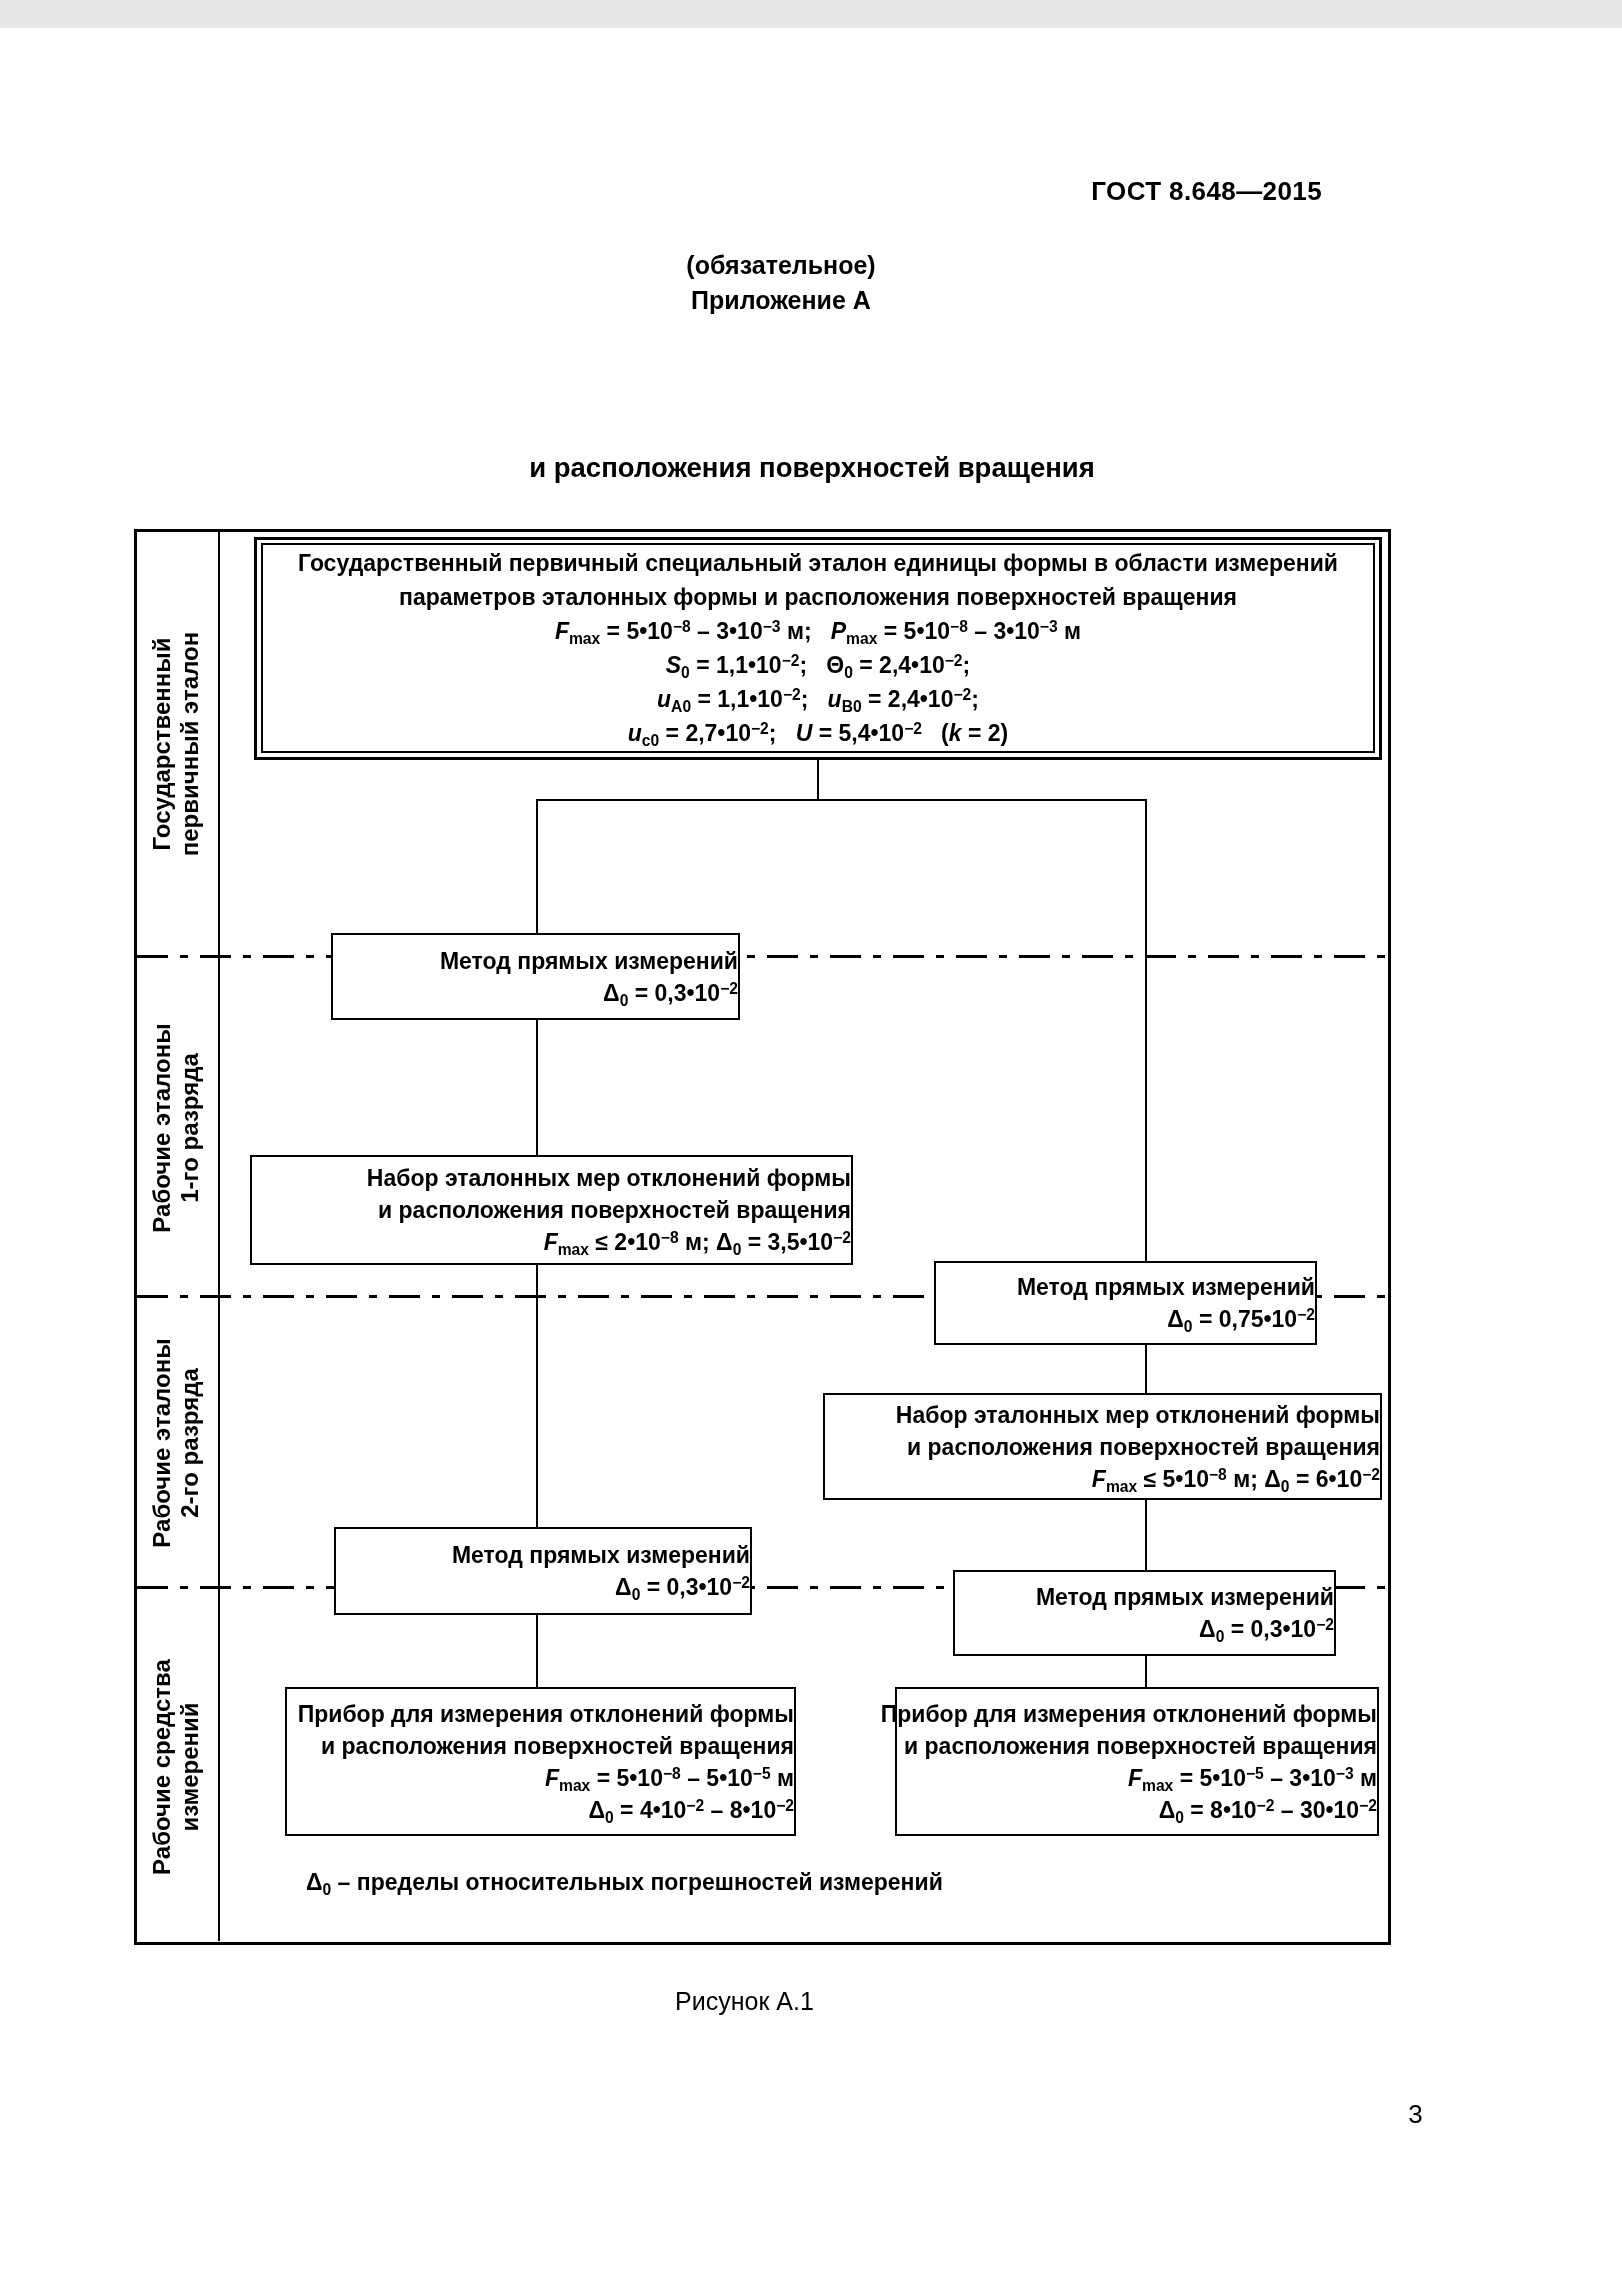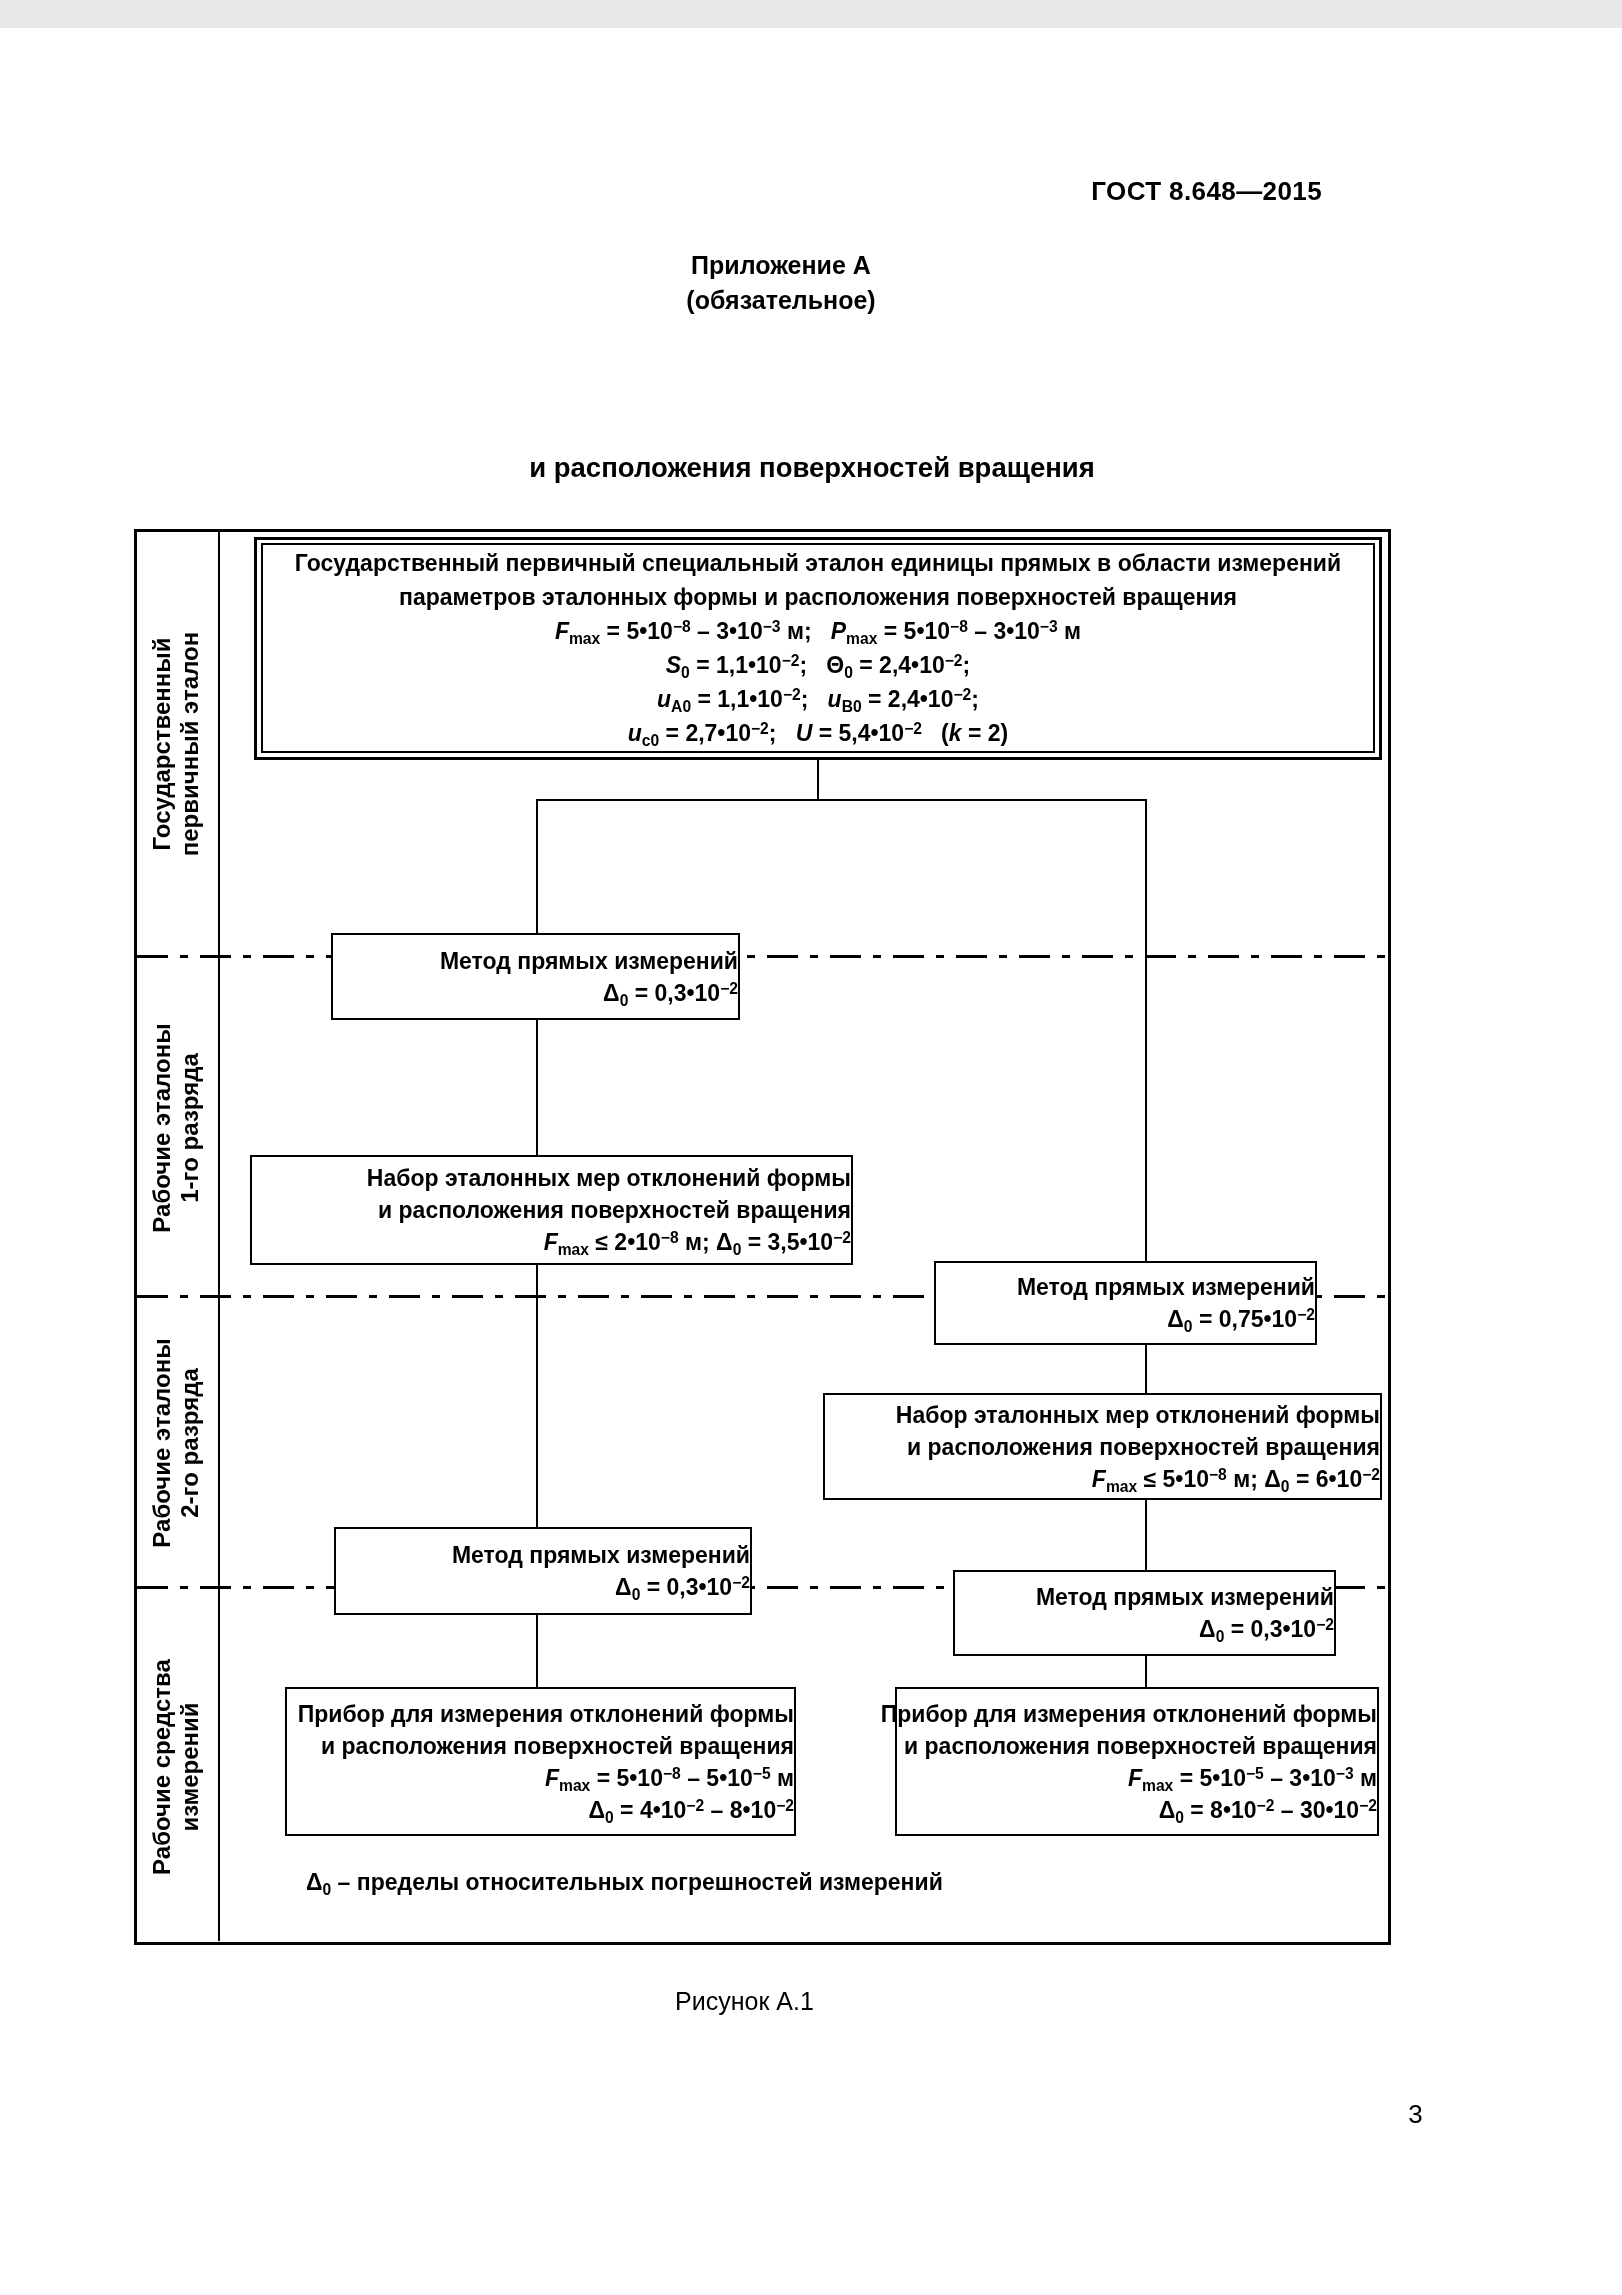--- a/index.html
+++ b/index.html
@@ -39,22 +39,22 @@
   .page-number{position:absolute;left:1377px;top:2071px;width:77px;text-align:center;font-size:26px;}
 </style>
 </head>
 <body>
 
 <div class="page">
 
   <div class="gost-code">ГОСТ 8.648—2015</div>
 
   <div class="appendix">
+    <div>(обязательное)</div>
     <div>Приложение А</div>
-    <div>(обязательное)</div>
   </div>
 
   <div class="scheme-title">
     <div>и расположения поверхностей вращения</div>
   </div>
 
   <div class="frame">
 
     <div class="vline" style="left:81px;top:0;width:2.3px;height:1409px;"></div>
 
@@ -68,21 +68,21 @@
     <div class="vline" style="left:1008px;top:267px;width:2.3px;height:464px;"></div>
     <div class="vline" style="left:399px;top:487px;width:2.3px;height:138px;"></div>
     <div class="vline" style="left:399px;top:731px;width:2.3px;height:266px;"></div>
     <div class="vline" style="left:399px;top:1082px;width:2.3px;height:75px;"></div>
     <div class="vline" style="left:1008px;top:812px;width:2.3px;height:51px;"></div>
     <div class="vline" style="left:1008px;top:966px;width:2.3px;height:74px;"></div>
     <div class="vline" style="left:1008px;top:1122px;width:2.3px;height:35px;"></div>
 
     <div class="bigbox">
       <div class="bigbox-inner">
-          <div class="ln">Государственный первичный специальный эталон единицы прямых в области измерений</div>
+          <div class="ln">Государственный первичный специальный эталон единицы формы в области измерений</div>
           <div class="ln">параметров эталонных формы и расположения поверхностей вращения</div>
           <div class="ln"><i>F</i><sub>max</sub> = 5•10<sup>−8</sup> – 3•10<sup>−3</sup> м;   <i>P</i><sub>max</sub> = 5•10<sup>−8</sup> – 3•10<sup>−3</sup> м</div>
           <div class="ln"><i>S</i><sub>0</sub> = 1,1•10<sup>−2</sup>;   Θ<sub>0</sub> = 2,4•10<sup>−2</sup>;</div>
           <div class="ln"><i>u</i><sub>А0</sub> = 1,1•10<sup>−2</sup>;   <i>u</i><sub>В0</sub> = 2,4•10<sup>−2</sup>;</div>
           <div class="ln"><i>u</i><sub>с0</sub> = 2,7•10<sup>−2</sup>;   <i>U</i> = 5,4•10<sup>−2</sup>   (<i>k</i> = 2)</div>
         </div>
     </div>
 
     <div class="box" style="left:194px;top:401px;width:409px;height:87px;">
         <div class="ln">Метод прямых измерений</div>

